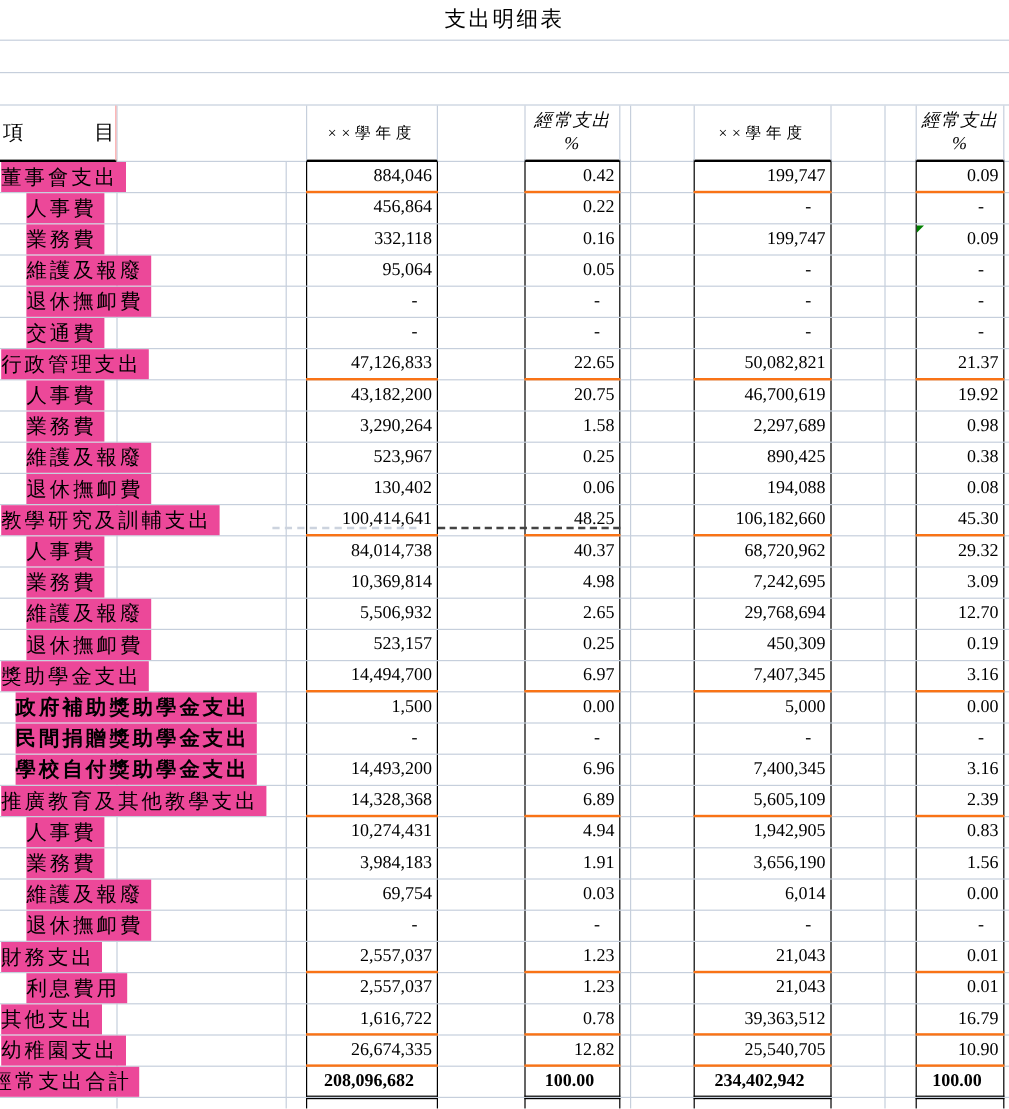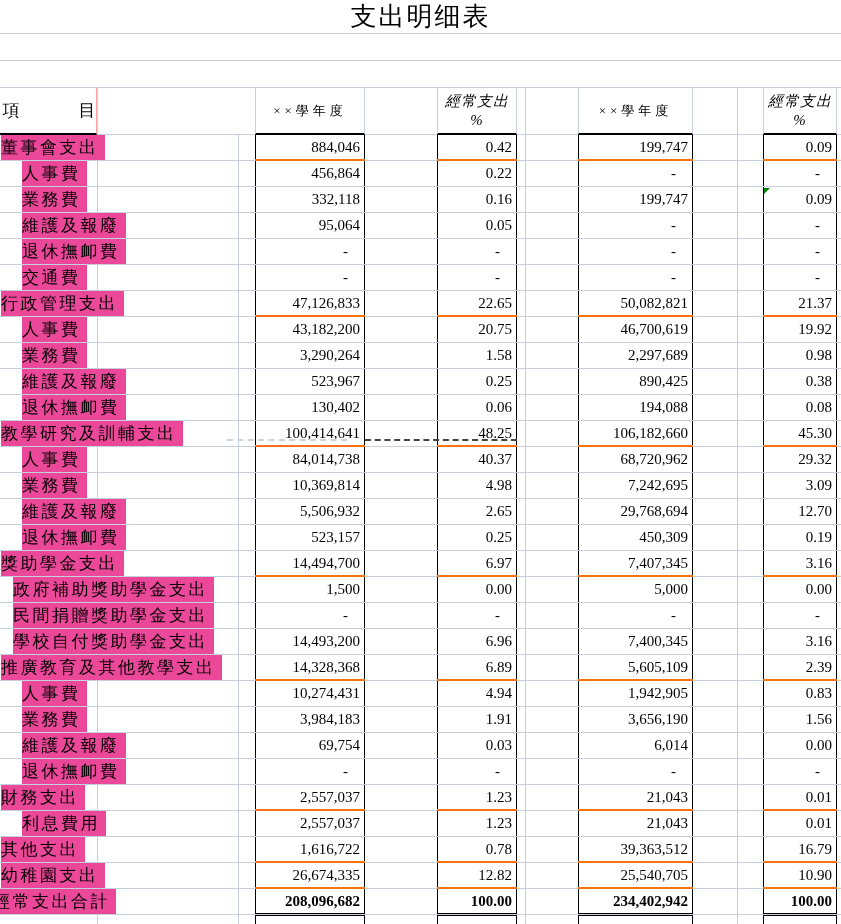--- a/index.html
+++ b/index.html
@@ -3,21 +3,21 @@
 <meta charset="utf-8">
 <style>
   html,body{margin:0;padding:0;background:#fff;}
   .sheet{
     position:relative;width:841px;height:924px;overflow:hidden;background:#fff;
     font-family:"Liberation Serif","DejaVu Serif",serif;color:#000;
   }
   
   .title-row{position:relative;height:34px;box-sizing:border-box;border-bottom:1px solid #c6cfdc;
     text-align:center;}
-  .title{display:inline-block;line-height:33px;font-size:26px;letter-spacing:2px;}
+  .title{display:inline-block;line-height:33px;font-size:18px;letter-spacing:2px;}
   .spacer-row{height:27px;box-sizing:border-box;border-bottom:1px solid #c6cfdc;}
   
   .header-row{position:relative;height:47px;box-sizing:border-box;border-bottom:1px solid #c6cfdc;z-index:2;}
   .hcell{position:absolute;top:0;bottom:-1px;box-sizing:border-box;border-bottom:2px solid #000;
     display:flex;align-items:center;justify-content:center;background:transparent;}
   .h-item{left:0;width:97px;border-right:1px solid #fca5a5;}
   .h-item span{display:block;width:93px;padding-left:2px;font-size:17px;
     text-align:justify;text-align-last:justify;}
   .h-side{border-left:1px solid #c6cfdc;border-right:1px solid #c6cfdc;}
   .h-year{font-size:13px;letter-spacing:4px;}
@@ -31,27 +31,27 @@
   .vgrid{position:absolute;width:1px;background:#c6cfdc;z-index:1;pointer-events:none;}
   .colb{position:absolute;box-sizing:border-box;border-left:1px solid #000;border-right:1px solid #000;
     z-index:1;pointer-events:none;}
   
   .tbody{position:relative;z-index:2;}
   .row{position:relative;height:26px;box-sizing:border-box;border-bottom:1px solid #c6cfdc;}
   .lbl{position:absolute;top:0;bottom:0;z-index:3;background:#ec4899;white-space:nowrap;
     line-height:25px;font-size:17px;letter-spacing:2.5px;padding-right:6px;}
   .lbl-section{left:1px;}
   .lbl-sub{left:22px;}
-  .lbl-sublong{left:13px;}
+  .lbl-sublong{left:13px;font-weight:bold;}
   .lbl-clip{left:-7px;}
   .cell{position:absolute;top:0;bottom:0;box-sizing:border-box;z-index:2;
     text-align:right;font-size:15px;line-height:25px;padding-right:5px;}
   .cell.dash{padding-right:17px;}
   .row.sec .cell{font-weight:normal;bottom:-1px;border-bottom:2px solid #f97316;}
-  .row.total .cell{font-weight:bold;bottom:-2px;border-bottom:3px double #000;}
+  .row.total .cell{font-weight:bold;bottom:-2px;border-bottom:3px double #000;text-align:center;}
   .flag{position:absolute;left:1px;top:1px;width:0;height:0;z-index:4;
     border-top:6px solid #008000;border-right:6px solid transparent;}
   
   .pgbrk{position:absolute;height:0;border-top:2px dashed #444;z-index:3;pointer-events:none;}
   .pgbrk.lite{border-top:2px dashed #ccd3de;}
 </style>
 </head>
 <body>
 
 <div class="sheet">

